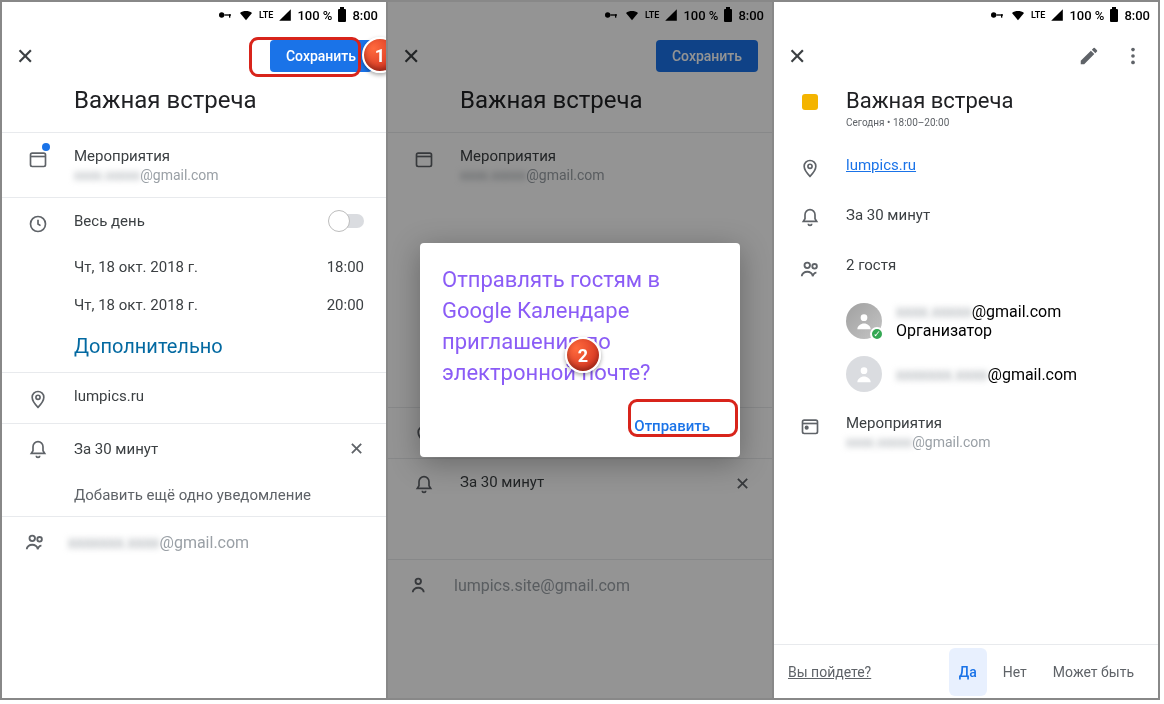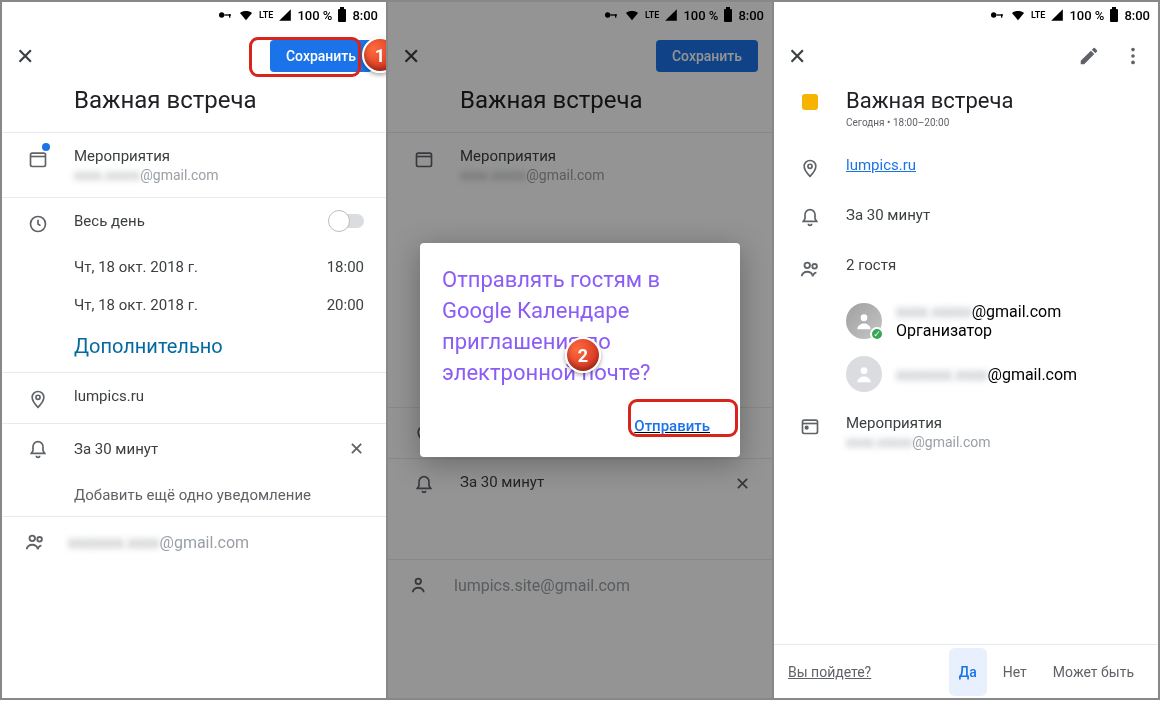--- a/index.html
+++ b/index.html
@@ -263,21 +263,21 @@
               <path d="M3 20c0-3 3-5 6-5s6 2 6 5"></path>
             </svg>
           </div>
       <div class="content muted">lumpics.site@gmail.com</div>
     </div>
   </div>
 
   <div class="overlay">
     <div class="dialog">
       <div class="dtext">Отправлять гостям в Google Календаре приглашения по электронной почте?</div>
-      <div class="daction" style="position:relative;text-decoration:underline;">
+      <div class="daction" style="position:relative;">
         <button>Отправить</button>
         <div class="highlight-save" style="left:186px; top:-4px; width:110px; height:38px;"></div>
       </div>
     </div>
   </div>
   <div class="step-badge" style="left:177px; top:335px;">2</div>
 </div>
 
 <div class="panel">
   <div class="statusbar">

